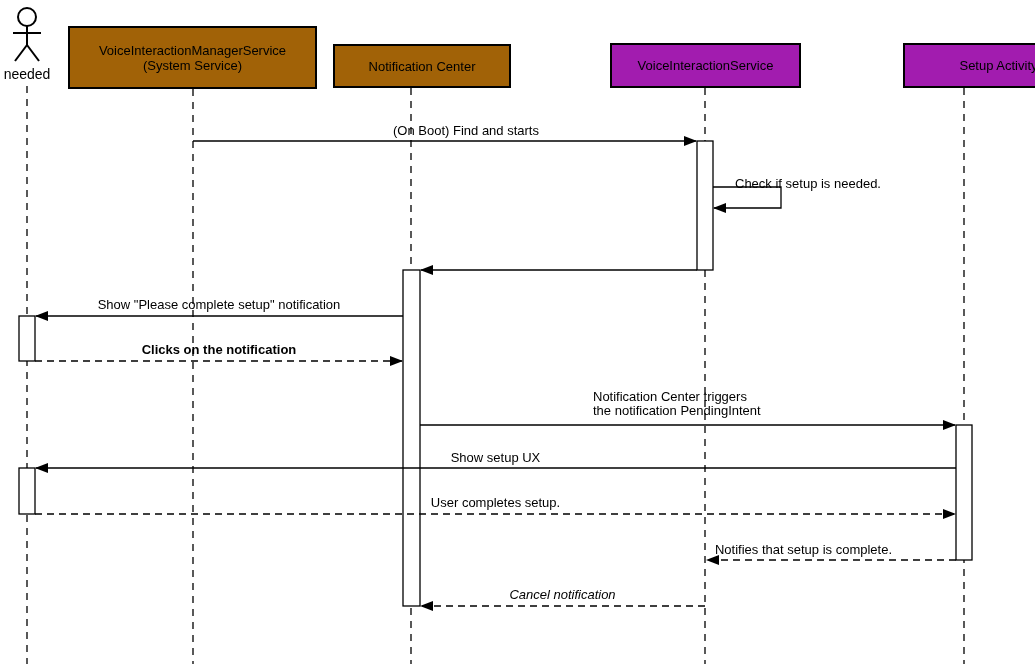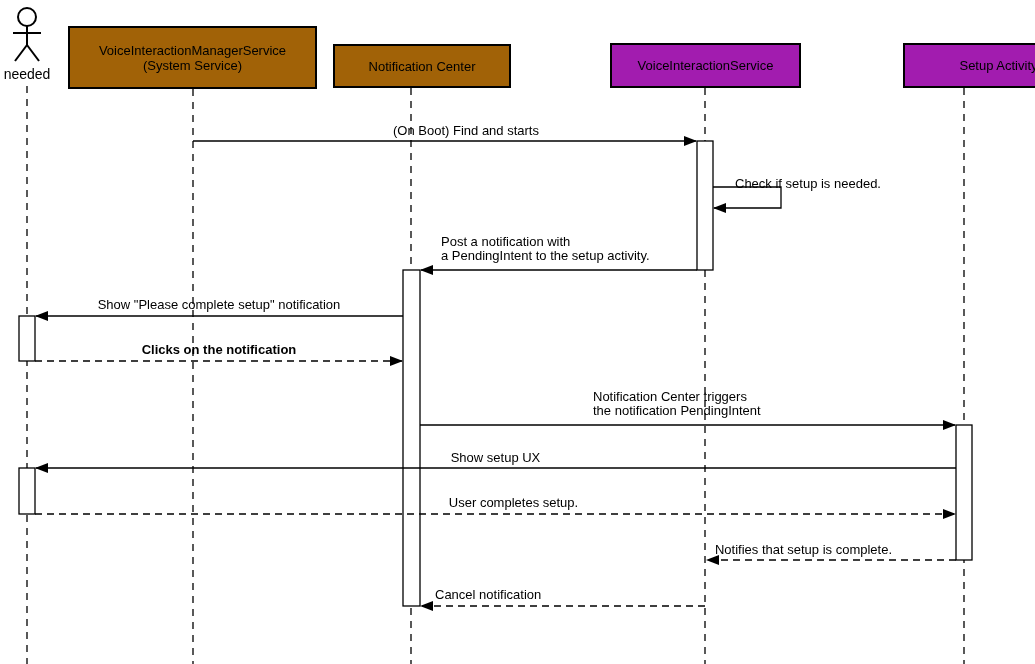--- a/index.html
+++ b/index.html
@@ -84,24 +84,22 @@
   </div>
   <div class="pbox green" style="left:610px;top:43px;width:191px;height:45px;">
     <span>VoiceInteractionService</span>
   </div>
   <div class="pbox green" style="left:903px;top:43px;width:151px;height:45px;padding-left:40px;">
     <span>Setup Activity</span>
   </div>
 
   <div class="msg-label" style="left:206px;top:124px;width:504px;text-align:center;padding-left:8px;">(On Boot) Find and starts</div>
   <div class="msg-label" style="left:735px;top:160px;margin-top:17px;">Check if setup is needed.</div>
-  <div class="msg-label" style="left:441px;top:235px;">Post a notification with
-a PendingIntent to the setup activity.</div>
   <div class="msg-label" style="left:35px;top:298px;width:368px;text-align:center;">Show "Please complete setup" notification</div>
   <div class="msg-label" style="left:35px;top:343px;width:368px;text-align:center;font-weight:bold;">Clicks on the notification</div>
   <div class="msg-label" style="left:35px;top:451px;width:921px;text-align:center;">Show setup UX</div>
   <div class="msg-label" style="left:593px;top:390px;">Notification Center triggers
 the notification PendingIntent</div>
-  <div class="msg-label" style="left:35px;top:496px;width:921px;text-align:center;padding-left:18px;">User completes setup.</div>
+  <div class="msg-label" style="left:35px;top:496px;width:921px;text-align:center;">User completes setup.</div>
   <div class="msg-label" style="left:679px;top:543px;width:249px;text-align:center;">Notifies that setup is complete.</div>
-  <div class="msg-label" style="left:435px;top:588px;width:285px;">Cancel notification</div>
+  <div class="msg-label" style="left:420px;top:588px;width:285px;text-align:center;font-style:italic;">Cancel notification</div>
 
 </div>
 
 </body></html>

